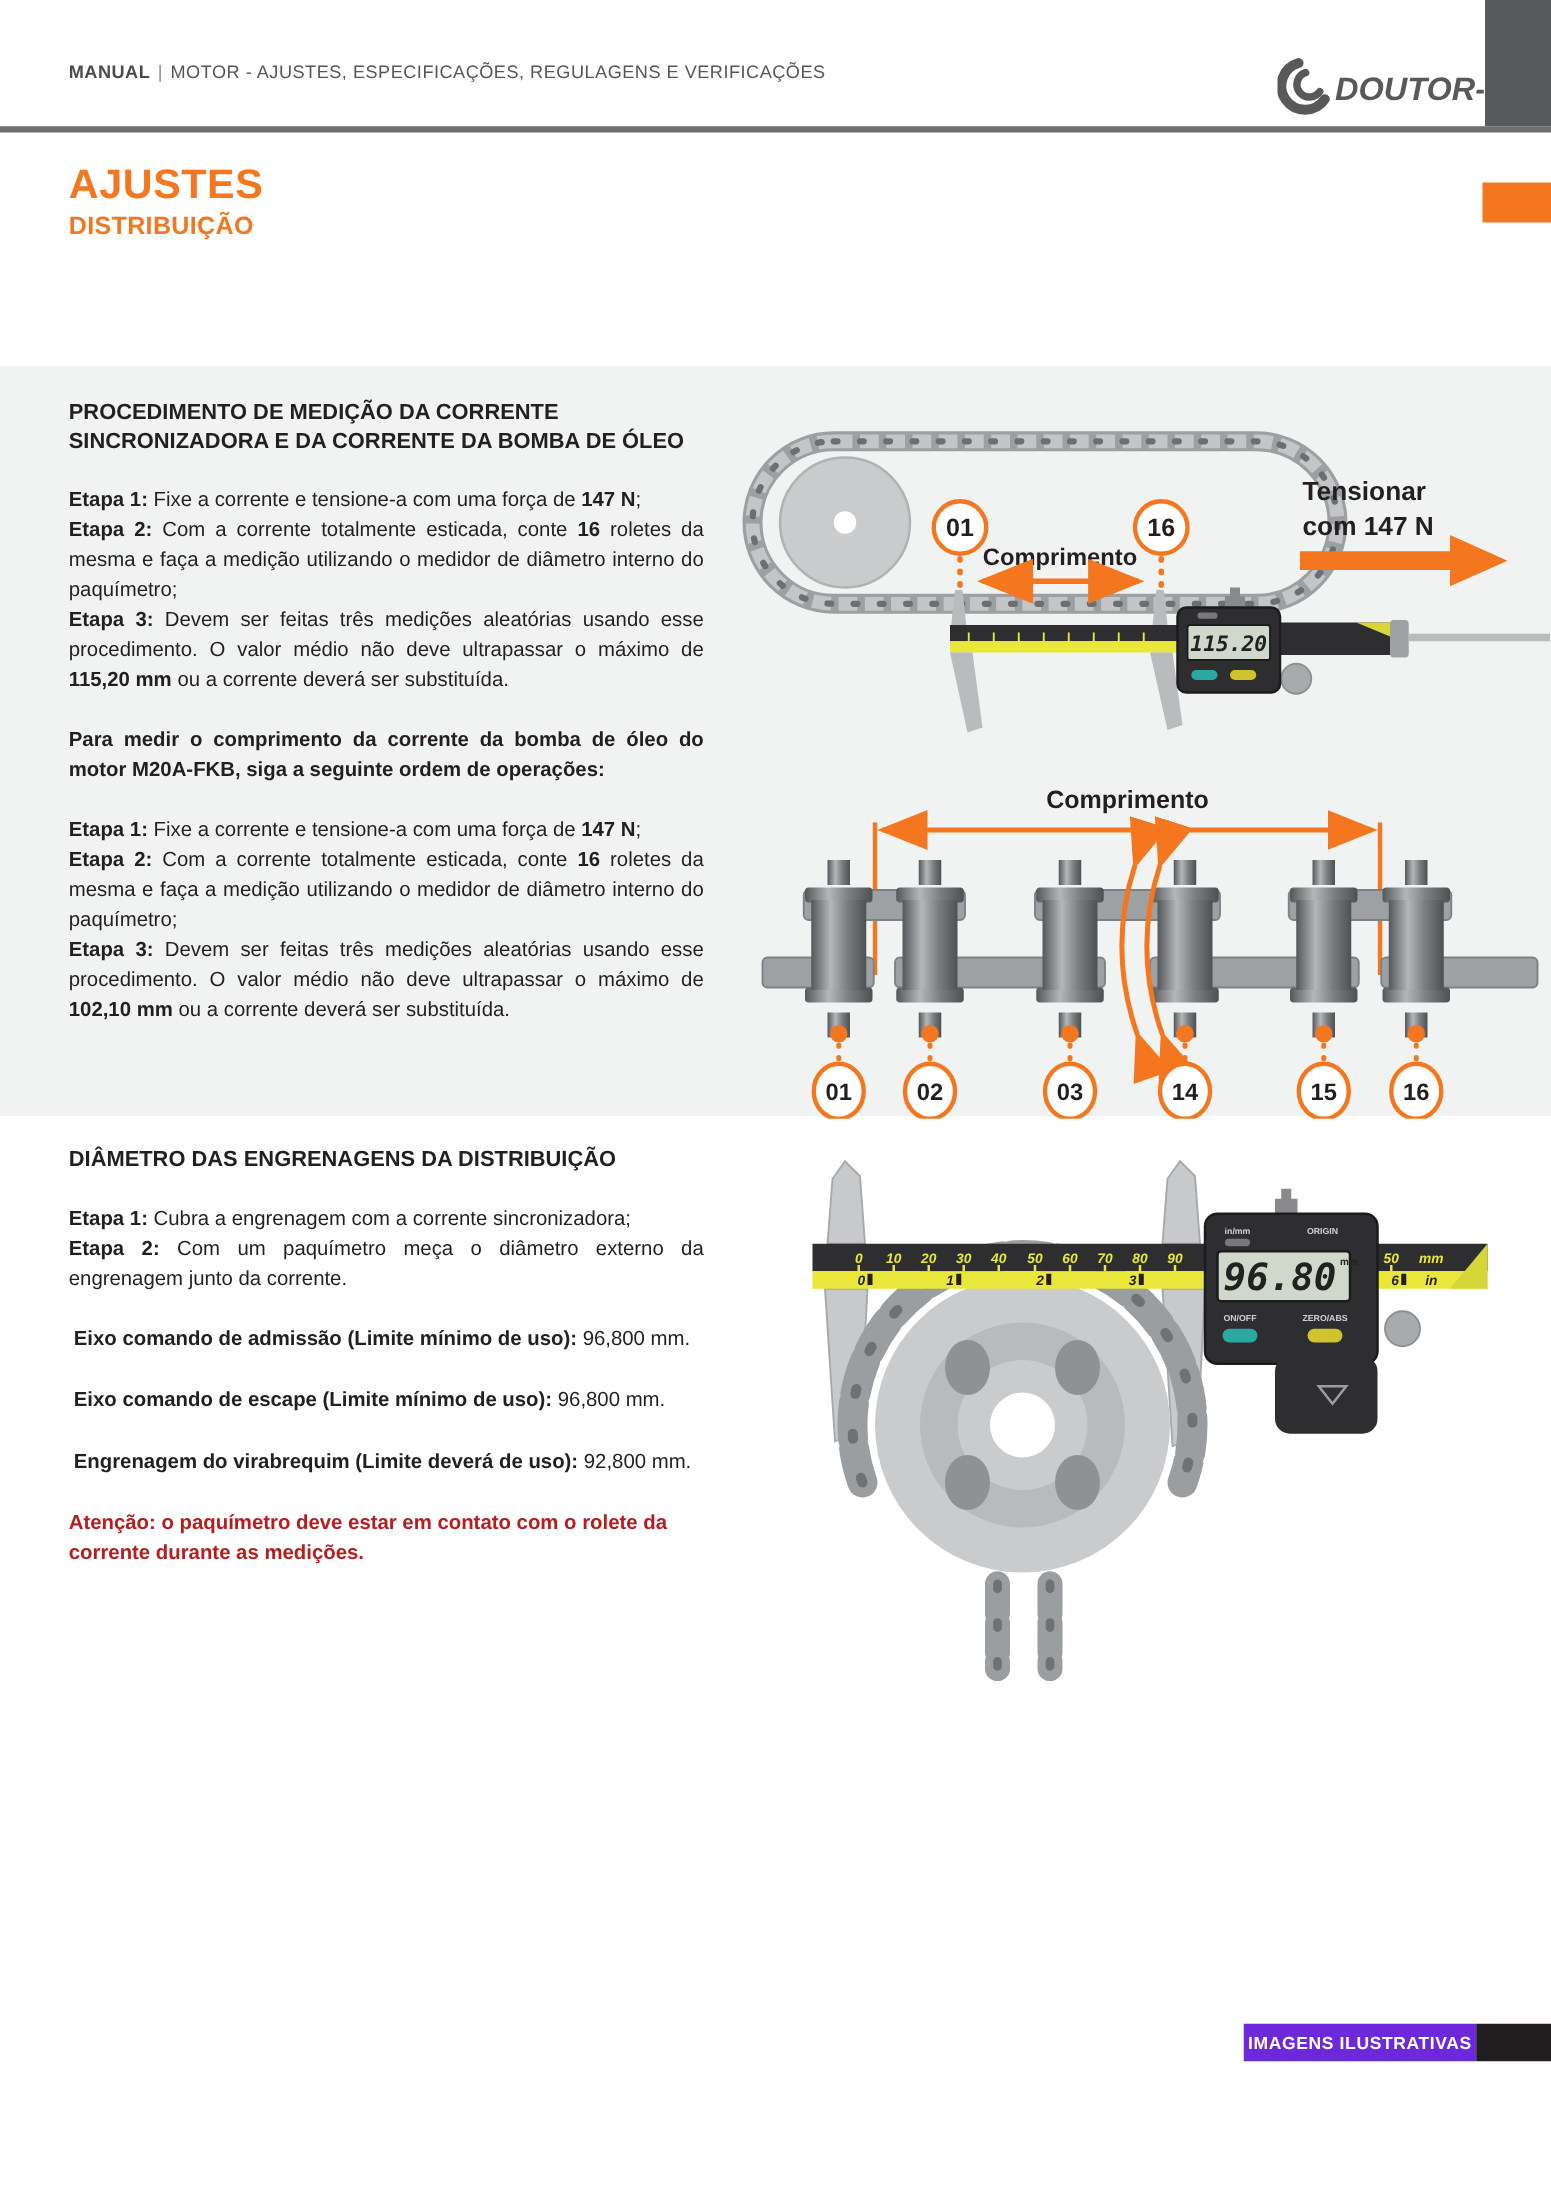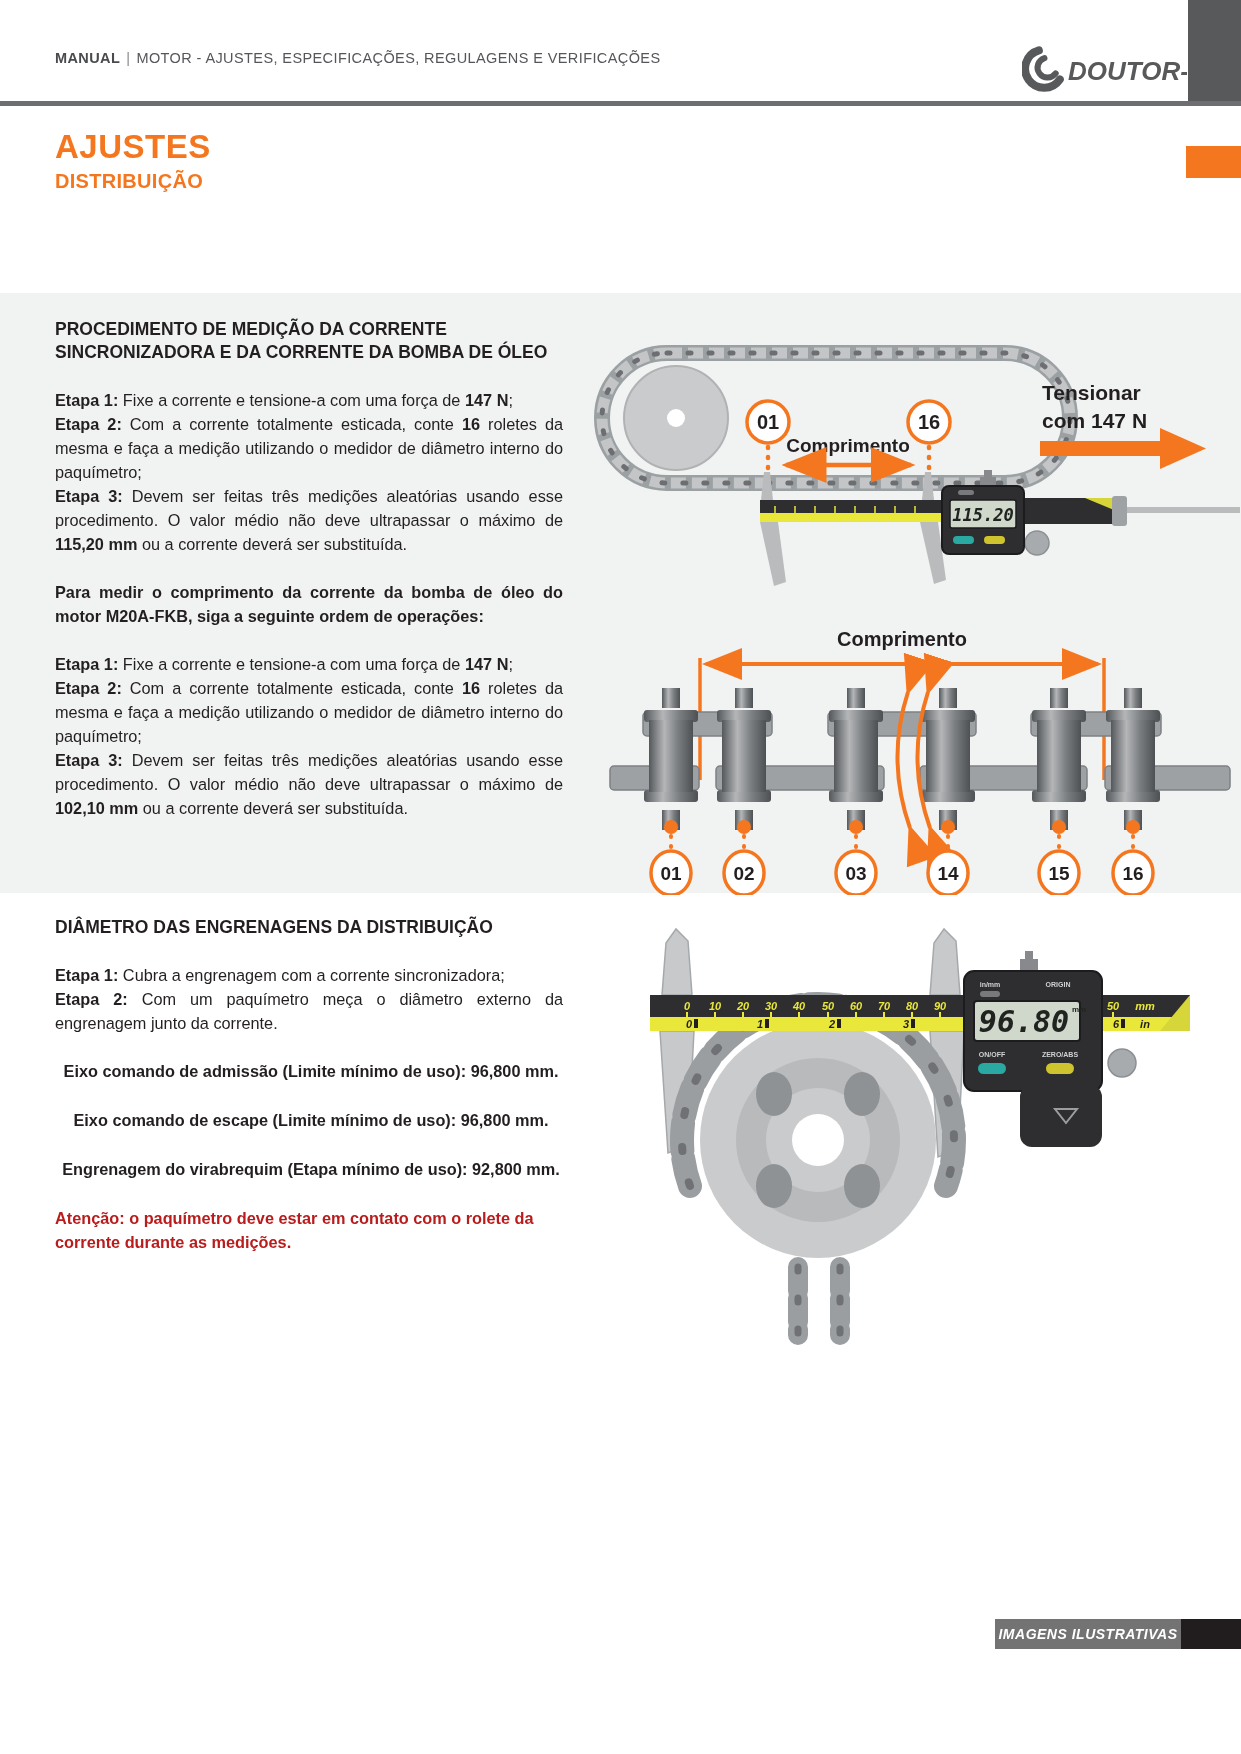--- a/index.html
+++ b/index.html
@@ -23,34 +23,34 @@
   .band{position:absolute;left:0;top:293px;width:1241px;height:600px;background:#f1f2f2;}
 
   
   .col{position:absolute;width:508px;font-size:16.3px;line-height:24px;text-align:justify;}
   .col-1{left:55px;top:318px;}
   .col-2{left:55px;top:916px;}
   .sec-head{font-size:17.5px;line-height:23px;font-weight:700;margin:0 0 24px 0;text-align:left;}
   .intro{font-weight:700;margin:0 0 24px 0;}
   .steps{margin:0 0 24px 0;}
   .steps p{margin:0;}
-  .spec{margin:0 0 25px 4px;text-align:center;font-weight:bold;}
+  .spec{margin:0 0 25px 4px;text-align:left;}
   .warning{margin:14px 0 0 0;font-weight:700;color:#b91c1c;text-align:left;}
 
   
   .fig{position:absolute;}
   .fig-loop{left:590px;top:300px;width:650px;height:290px;}
   .fig-rollers{left:590px;top:580px;width:650px;height:315px;}
   .fig-gear{left:600px;top:895px;width:640px;height:450px;}
   svg text{font-family:"Liberation Sans",sans-serif;}
   .lcd-txt{font-family:"DejaVu Sans Mono",monospace;font-weight:700;font-style:italic;}
 
   
-  .badge{position:absolute;left:995px;top:1619px;width:186px;height:30px;background:#737373;color:#fff;
-         font-size:14px;font-weight:700;letter-spacing:.5px;text-align:center;line-height:30px;font-style:italic;}
+  .badge{position:absolute;left:995px;top:1619px;width:186px;height:30px;background:#6d28d9;color:#fff;
+         font-size:14px;font-weight:700;letter-spacing:.5px;text-align:center;line-height:30px;}
   .badge-end{position:absolute;left:1181px;top:1619px;width:60px;height:30px;background:#211d1e;}
 </style>
 </head>
 <body>
 
 <div class="page">
 
   <div class="breadcrumb">
     <b>MANUAL</b><span class="sep">|</span><span>MOTOR - AJUSTES, ESPECIFICAÇÕES, REGULAGENS E VERIFICAÇÕES</span>
   </div>
@@ -88,21 +88,21 @@
   </div>
 
   <div class="col col-2">
     <p class="sec-head">DIÂMETRO DAS ENGRENAGENS DA DISTRIBUIÇÃO</p>
     <div class="steps">
       <p><b>Etapa 1:</b><span> Cubra a engrenagem com a corrente sincronizadora;</span></p>
       <p><b>Etapa 2:</b><span> Com um paquímetro meça o diâmetro externo da engrenagem junto da corrente.</span></p>
     </div>
     <p class="spec"><b>Eixo comando de admissão (Limite mínimo de uso):</b><span> 96,800 mm.</span></p>
     <p class="spec"><b>Eixo comando de escape (Limite mínimo de uso):</b><span> 96,800 mm.</span></p>
-    <p class="spec"><b>Engrenagem do virabrequim (Etapa mínimo de uso):</b><span> 92,800 mm.</span></p>
+    <p class="spec"><b>Engrenagem do virabrequim (Limite deverá de uso):</b><span> 92,800 mm.</span></p>
     <p class="warning">Atenção: o paquímetro deve estar em contato com o rolete da corrente durante as medições.</p>
   </div>
 
   <svg class="fig fig-loop" viewBox="0 0 650 290">
     <defs>
       <marker id="arrR" markerWidth="12" markerHeight="10" refX="9" refY="4" orient="auto">
         <path d="M0,0 L10,4 L0,8 z" fill="#f4771f"></path>
       </marker>
       <marker id="arrL" markerWidth="12" markerHeight="10" refX="1" refY="4" orient="auto">
         <path d="M10,0 L0,4 L10,8 z" fill="#f4771f"></path>

